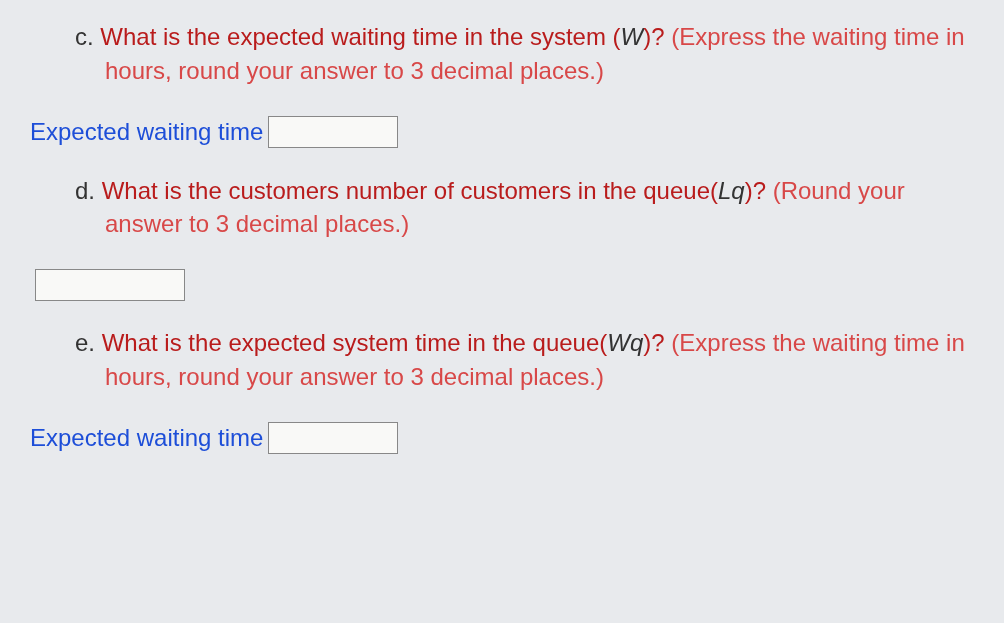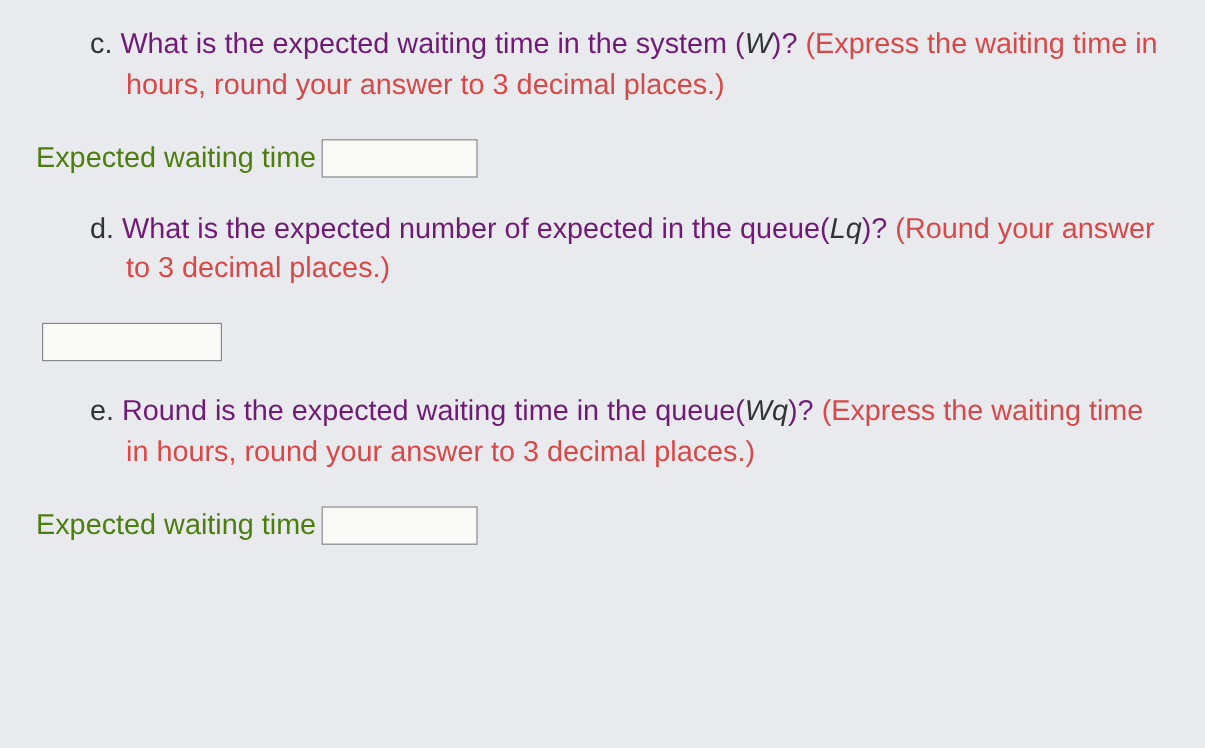--- a/index.html
+++ b/index.html
@@ -22,36 +22,36 @@
     }
     .question-text {
       padding-left: 75px;
       text-indent: -30px;
       margin-bottom: 28px;
     }
     .question-label {
       color: #333;
     }
     .question-main {
-      color: #701a75;
+      color: #b91c1c;
     }
     .symbol {
       font-style: italic;
       color: #333;
     }
     .instruction {
       color: #d84848;
     }
     .answer-row {
       display: flex;
       align-items: center;
       padding-left: 0;
     }
     .answer-label {
-      color: #4d7c0f;
+      color: #1d4ed8;
     }
     .answer-input {
       display: inline-block;
       border: 1px solid #888;
       background: #f9f9f7;
       width: 130px;
       height: 32px;
       margin-left: 5px;
       vertical-align: middle;
     }
@@ -70,31 +70,31 @@
   </div>
   <div class="answer-row">
     <span class="answer-label">Expected waiting time</span>
     <input type="text" class="answer-input" value="" style="">
   </div>
 </div>
 
 <div class="question-block">
   <div class="question-text">
     <span class="question-label">d.</span>
-    <span class="question-main">What is the expected number of expected in the queue(</span><span class="symbol">Lq</span><span class="question-main">)?</span>
+    <span class="question-main">What is the customers number of customers in the queue(</span><span class="symbol">Lq</span><span class="question-main">)?</span>
     <span class="instruction">(Round your answer to 3 decimal places.)</span>
   </div>
   <div class="answer-row">
     <input type="text" class="answer-input answer-input-wide" value="" style="">
   </div>
 </div>
 
 <div class="question-block">
   <div class="question-text">
     <span class="question-label">e.</span>
-    <span class="question-main">Round is the expected waiting time in the queue(</span><span class="symbol">Wq</span><span class="question-main">)?</span>
+    <span class="question-main">What is the expected system time in the queue(</span><span class="symbol">Wq</span><span class="question-main">)?</span>
     <span class="instruction">(Express the waiting time in hours, round your answer to 3 decimal places.)</span>
   </div>
   <div class="answer-row">
     <span class="answer-label">Expected waiting time</span>
     <input type="text" class="answer-input" value="" style="">
   </div>
 </div>
 
 </body></html>

